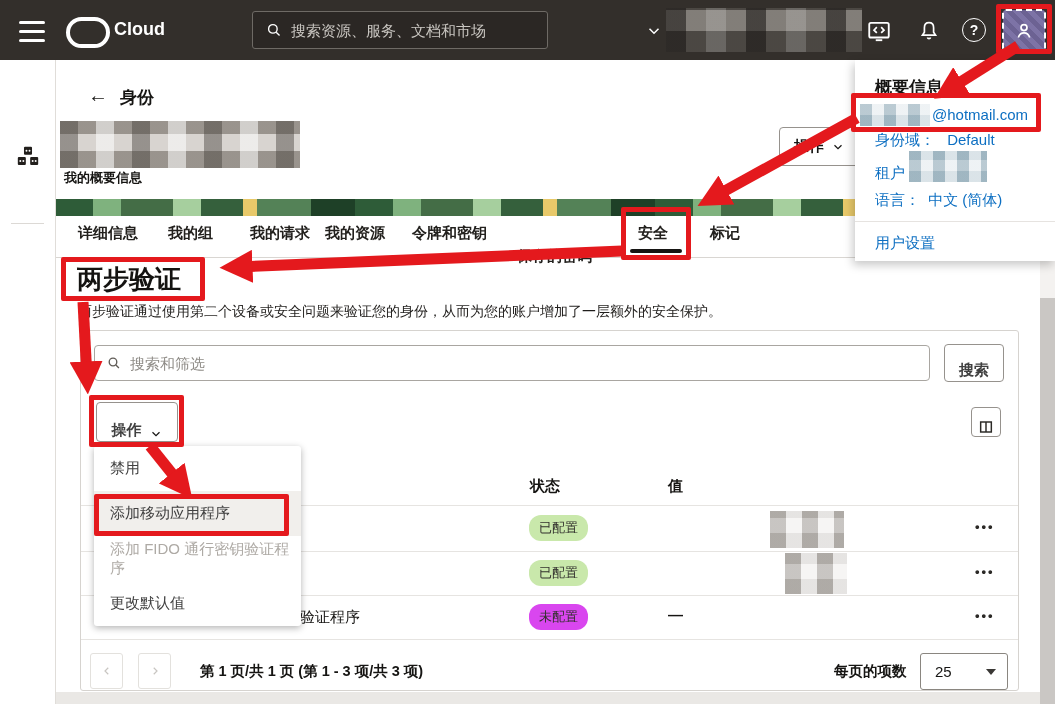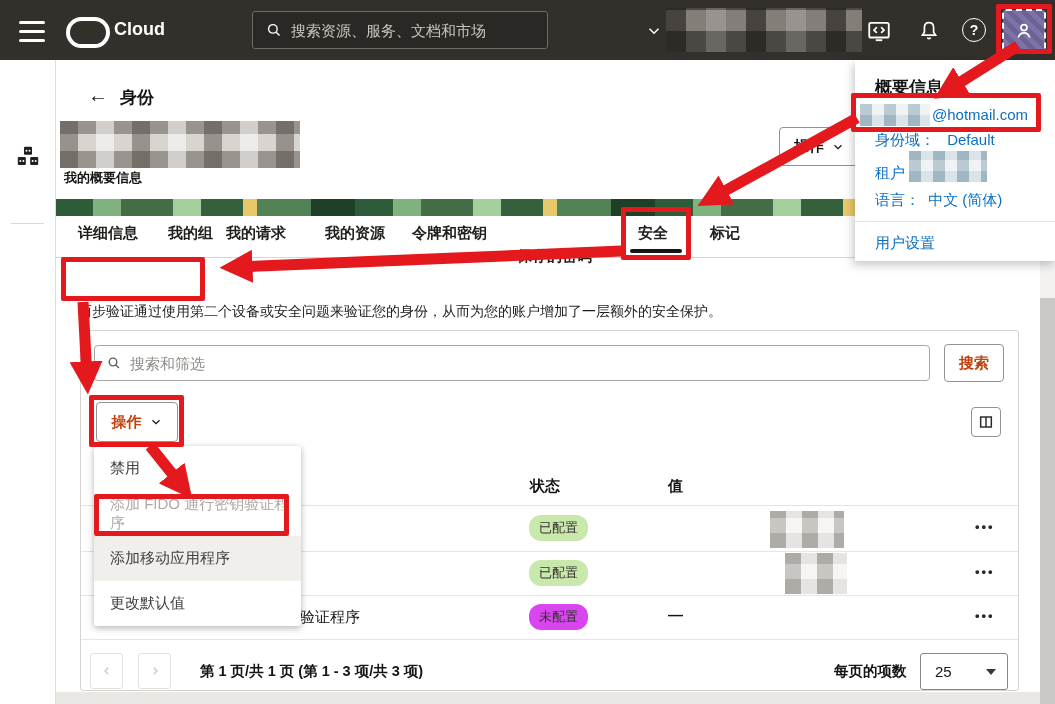--- a/index.html
+++ b/index.html
@@ -51,22 +51,22 @@
   .underline{position:absolute;left:630px;top:249px;width:52px;height:4px;background:#161513;border-radius:2px;}
   .page-title{position:absolute;left:77px;top:262px;font-size:26px;font-weight:800;color:#141311;}
   .page-desc{position:absolute;left:78px;top:303px;font-size:14px;color:#201e1c;}
 
   
   .card{position:absolute;left:80px;top:330px;width:939px;height:361px;border:1px solid #d6d3cf;border-radius:3px;background:#fff;box-sizing:border-box;}
   .filter{position:absolute;left:13px;top:14px;width:836px;height:36px;border:1px solid #a9a6a1;border-radius:4px;
           display:flex;align-items:center;box-sizing:border-box;background:#fff;}
   .filter input{flex:1;border:none;outline:none;font-size:15px;color:#44413d;font-family:inherit;padding-left:8px;background:transparent;}
   .filter input::placeholder{color:#8f8c87;}
-  .btn{border:1px solid #96928d;border-radius:4px;background:#fff;font-size:15px;font-weight:bold;color:#c2410c;
-       display:flex;align-items:center;justify-content:center;gap:7px;box-sizing:border-box;cursor:pointer;font-family:inherit;}
+  .btn{border:1px solid #96928d;border-radius:4px;background:#fff;font-size:15px;font-weight:bold;color:#404040;
+       display:flex;align-items:flex-end;justify-content:center;gap:7px;box-sizing:border-box;cursor:pointer;font-family:inherit;}
   .colhdr{position:absolute;top:146px;font-size:15px;font-weight:bold;}
   .rowline{position:absolute;left:0;width:937px;height:1px;background:#e6e4e1;}
   .badge{position:absolute;padding:4px 10px;border-radius:12px;font-size:13px;color:#33312e;}
   .badge.green{background:#c9e8ab;}
   .badge.gray{background:#d946ef;}
   .dots{position:absolute;font-size:13px;font-weight:bold;letter-spacing:2px;color:#2b2926;cursor:pointer;}
   .pagbtn{position:absolute;width:33px;height:36px;border:1px solid #e3e1dd;border-radius:3px;background:#fff;
           display:flex;align-items:center;justify-content:center;box-sizing:border-box;}
   .pselect{position:absolute;left:839px;top:322px;width:88px;height:37px;border:1px solid #8a8680;border-radius:3px;
            display:flex;align-items:center;box-sizing:border-box;font-size:15px;cursor:pointer;background:#fff;}
@@ -174,29 +174,30 @@
   <div class="hdr-actions">
     <span>操作</span>
     <svg width="14" height="12" viewBox="0 0 24 24">
       <path d="M5 8.5l7 7 7-7" fill="none" stroke="#161513" stroke-width="2.4"></path>
     </svg>
   </div>
 
   <div class="banner"></div>
   <span class="tab" style="left:78px;">详细信息</span>
   <span class="tab" style="left:168px;">我的组</span>
-  <span class="tab" style="left:226px;">我的请求</span>
+  <span class="tab" style="left:250px;">我的请求</span>
   <span class="tab" style="left:325px;">我的资源</span>
   <span class="tab" style="left:412px;">令牌和密钥</span>
   <span class="tab" style="left:517px;margin-top:23px;">保存的密码</span>
   <span class="tab active" style="left:638px;">安全</span>
   <span class="tab" style="left:710px;">标记</span>
   <div class="underline"></div>
   <div class="tabline"></div>
 
+  <div class="page-title">两步验证</div>
   <div class="page-desc">两步验证通过使用第二个设备或安全问题来验证您的身份，从而为您的账户增加了一层额外的安全保护。</div>
 
   <div class="card">
     <div class="filter">
       <svg style="margin-left:11px;color:#5f5b56;" width="16" height="16" viewBox="0 0 24 24">
         <circle cx="10.5" cy="10.5" r="5.7" fill="none" stroke="currentColor" stroke-width="2"></circle>
         <line x1="14.9" y1="14.9" x2="19.4" y2="19.4" stroke="currentColor" stroke-width="2"></line>
       </svg>
       <input type="text" placeholder="搜索和筛选" style="">
     </div>
@@ -259,22 +260,22 @@
     <span class="abs" style="left:119px;top:331px;font-size:14.5px;font-weight:600;">第 1 页/共 1 页 (第 1 - 3 项/共 3 项)</span>
     <span class="abs" style="left:753px;top:331px;font-size:14.5px;font-weight:600;">每页的项数</span>
     <div class="pselect">
       <span style="margin-left:14px;">25</span>
       <span class="caret"></span>
     </div>
   </div>
 
   <div class="menu">
     <div class="menu-item">禁用</div>
+    <div class="menu-item hl">添加移动应用程序</div>
     <div class="menu-item disabled">添加 FIDO 通行密钥验证程序</div>
-    <div class="menu-item hl">添加移动应用程序</div>
     <div class="menu-item">更改默认值</div>
   </div>
 
   <div class="ppanel">
     <div class="title">概要信息</div>
     <div class="mz mz-blue" style="left:5px;top:44px;width:70px;height:22px;"></div>
     <span class="abs blue plink" style="left:77px;top:46px;">@hotmail.com</span>
 
     <div class="abs" style="left:20px;top:71px;font-size:15px;">
       <span class="blue">身份域：</span>

